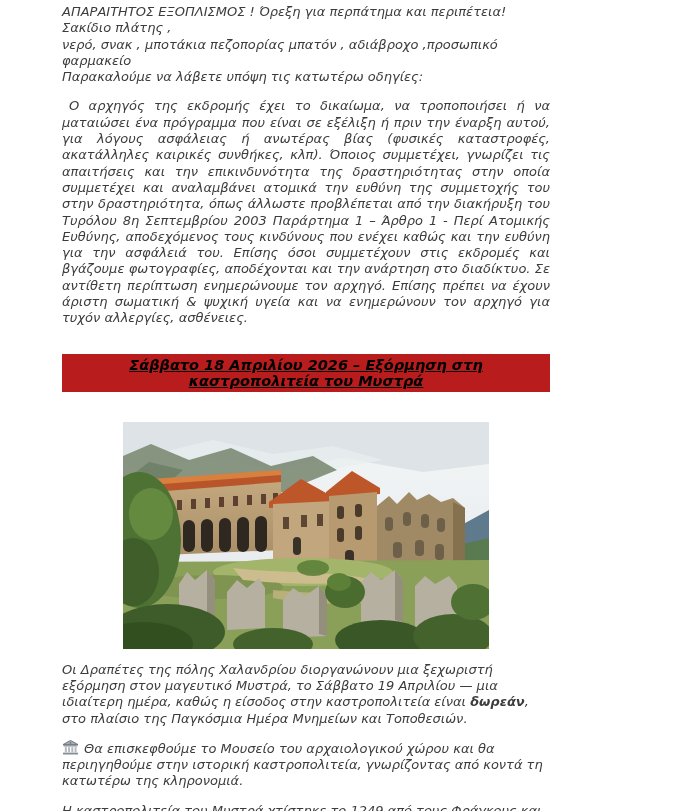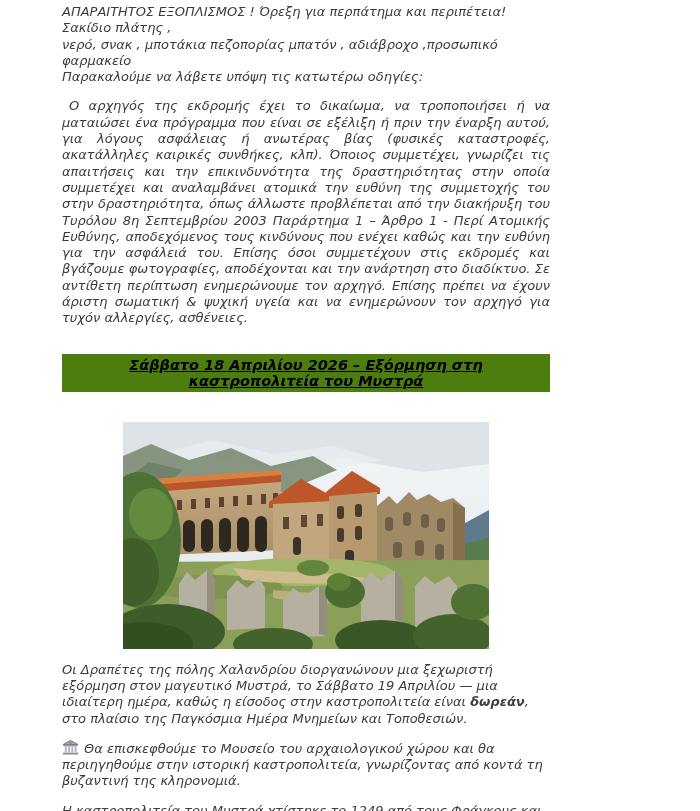--- a/index.html
+++ b/index.html
@@ -59,21 +59,21 @@
 
 <div class="page">
 
   <p class="para first lines">ΑΠΑΡΑΙΤΗΤΟΣ ΕΞΟΠΛΙΣΜΟΣ ! Όρεξη για περπάτημα και περιπέτεια! Σακίδιο πλάτης ,
 νερό, σνακ , μποτάκια πεζοπορίας μπατόν , αδιάβροχο ,προσωπικό φαρμακείο
 Παρακαλούμε να λάβετε υπόψη τις κατωτέρω οδηγίες:</p>
 
   <p class="para justify">Ο αρχηγός της εκδρομής έχει το δικαίωμα, να τροποποιήσει ή να ματαιώσει ένα πρόγραμμα που είναι σε εξέλιξη ή πριν την έναρξη αυτού, για λόγους ασφάλειας ή ανωτέρας βίας (φυσικές καταστροφές, ακατάλληλες καιρικές συνθήκες, κλπ). Όποιος συμμετέχει, γνωρίζει τις απαιτήσεις και την επικινδυνότητα της δραστηριότητας στην οποία συμμετέχει και αναλαμβάνει ατομικά την ευθύνη της συμμετοχής του στην δραστηριότητα, όπως άλλωστε προβλέπεται από την διακήρυξη του Τυρόλου 8η Σεπτεμβρίου 2003 Παράρτημα 1 – Άρθρο 1 - Περί Ατομικής Ευθύνης, αποδεχόμενος τους κινδύνους που ενέχει καθώς και την ευθύνη για την ασφάλειά του. Επίσης όσοι συμμετέχουν στις εκδρομές και βγάζουμε φωτογραφίες, αποδέχονται και την ανάρτηση στο διαδίκτυο. Σε αντίθετη περίπτωση ενημερώνουμε τον αρχηγό.  Επίσης πρέπει να έχουν άριστη σωματική &amp; ψυχική υγεία και να ενημερώνουν τον αρχηγό για τυχόν αλλεργίες, ασθένειες.</p>
 
   <div class="heading-wrap">
-    <span class="highlight" style="background-color: #4d7c0f; color: rgb(0, 0, 0);">Σάββατο 18 Απριλίου 2026 – Εξόρμηση στη καστροπολιτεία του Μυστρά</span>
+    <span class="highlight" style="background-color: #b91c1c; color: rgb(0, 0, 0);">Σάββατο 18 Απριλίου 2026 – Εξόρμηση στη καστροπολιτεία του Μυστρά</span>
   </div>
 
   <figure class="photo">
     <svg width="366" height="227" viewBox="0 0 366 227">
       <defs>
         <linearGradient id="sky" x1="0" y1="0" x2="0" y2="1">
           <stop offset="0" stop-color="#f4f6f7"></stop>
           <stop offset="1" stop-color="#e2e7ea"></stop>
         </linearGradient>
         <linearGradient id="stone" x1="0" y1="0" x2="0" y2="1">
@@ -187,18 +187,18 @@
 
   <p class="para icon-para"><span class="ico"><svg width="17" height="15" viewBox="0 0 20 18">
         <polygon points="10,0.5 19,5.5 1,5.5" fill="#a8adb4" stroke="#5f6670" stroke-width="1"></polygon>
         <circle cx="10" cy="3.6" r="1" fill="#5f6670"></circle>
         <rect x="1.6" y="6.2" width="16.8" height="1.6" fill="#878d95"></rect>
         <rect x="3.2" y="8.6" width="2.4" height="6.2" fill="#b4bac0"></rect>
         <rect x="7.1" y="8.6" width="2.4" height="6.2" fill="#b4bac0"></rect>
         <rect x="11" y="8.6" width="2.4" height="6.2" fill="#b4bac0"></rect>
         <rect x="14.9" y="8.6" width="2.4" height="6.2" fill="#b4bac0"></rect>
         <rect x="1" y="15.2" width="18" height="2.2" fill="#878d95"></rect>
-      </svg></span><span>Θα επισκεφθούμε το Μουσείο του αρχαιολογικού χώρου και θα περιηγηθούμε στην ιστορική καστροπολιτεία, γνωρίζοντας από κοντά τη βυζαντινή της κληρονομιά.</span></p>
+      </svg></span><span>Θα επισκεφθούμε το Μουσείο του αρχαιολογικού χώρου και θα περιηγηθούμε στην ιστορική καστροπολιτεία, γνωρίζοντας από κοντά τη κατωτέρω της κληρονομιά.</span></p>
 
 
   <p class="para">Η καστροπολιτεία του Μυστρά χτίστηκε το 1249 από τους Φράγκους και τον ηγεμόνα τους Γουλιέλμος Β΄ Βιλεαρδουίνος. Το 1263 παραδόθηκε στους Βυζαντινούς, ενώ αργότερα εξελίχθηκε σε πρωτεύουσα του Δεσποτάτου του Μορέως. Το 1460</p>
 
 </div>
 
 </body></html>

